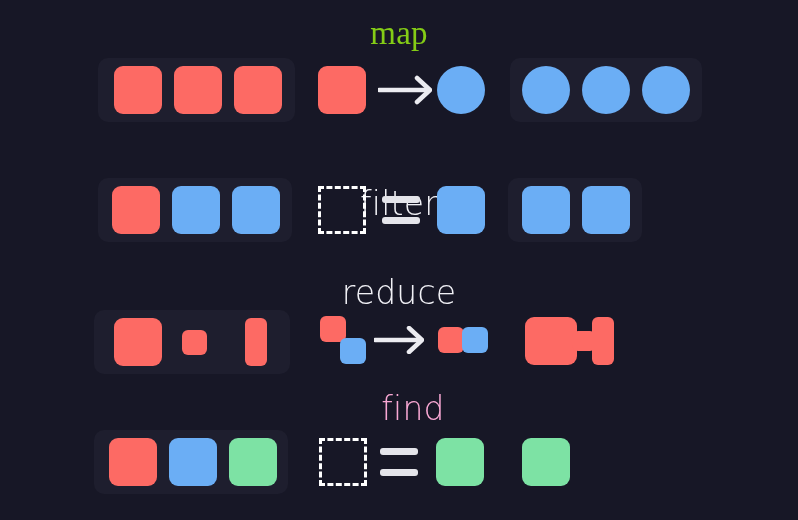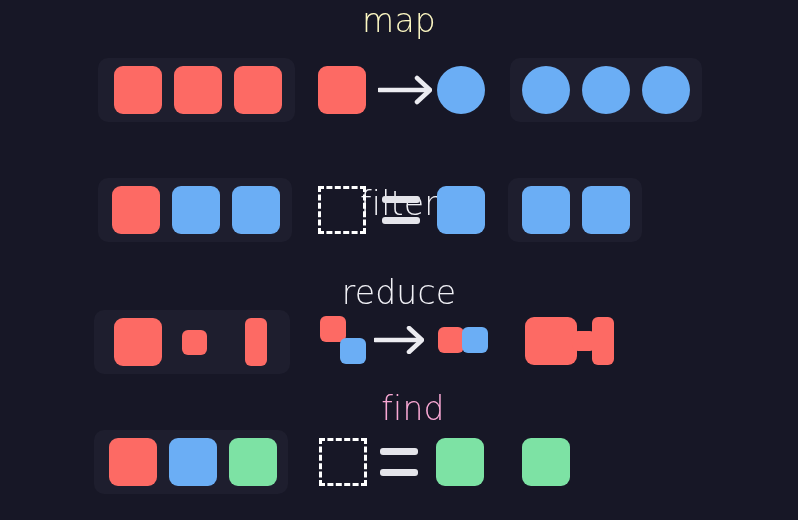--- a/index.html
+++ b/index.html
@@ -69,21 +69,21 @@
   .arrow {
     position: absolute;
   }
   .arrow svg { display: block; }
 </style>
 </head>
 <body>
 
 <div id="diagram">
     <div class="row" style="top: 0px;">
-      <div class="row-title" style="top: 4px; color: #fef9c3;">map</div>
+      <div class="row-title" style="top: 17px; color: #84cc16; font-family: Liberation Serif, serif;">map</div>
       <div class="panel" style="left: 98px; top: 58px; width: 197px; height: 64px; background: rgb(30, 30, 46);"></div>
       <div class="shape sq" style="left: 114px; top: 66px; width: 48px; height: 48px; background: rgb(253, 106, 100);"></div>
       <div class="shape sq" style="left: 174px; top: 66px; width: 48px; height: 48px; background: rgb(253, 106, 100);"></div>
       <div class="shape sq" style="left: 234px; top: 66px; width: 48px; height: 48px; background: rgb(253, 106, 100);"></div>
       <div class="shape sq" style="left: 318px; top: 66px; width: 48px; height: 48px; background: rgb(253, 106, 100);"></div>
       <div class="arrow" style="left: 378px; top: 74px; width: 54px; height: 32px;">
         <svg width="54" height="32" viewBox="0 0 54 32">
           <path d="M1 16 H 51" stroke="#ECECF1" stroke-width="4.5" stroke-linecap="round" fill="none"></path>
           <path d="M39 4 L 52 16 L 39 28" stroke="#ECECF1" stroke-width="4.5" stroke-linecap="round" stroke-linejoin="round" fill="none"></path>
         </svg>

